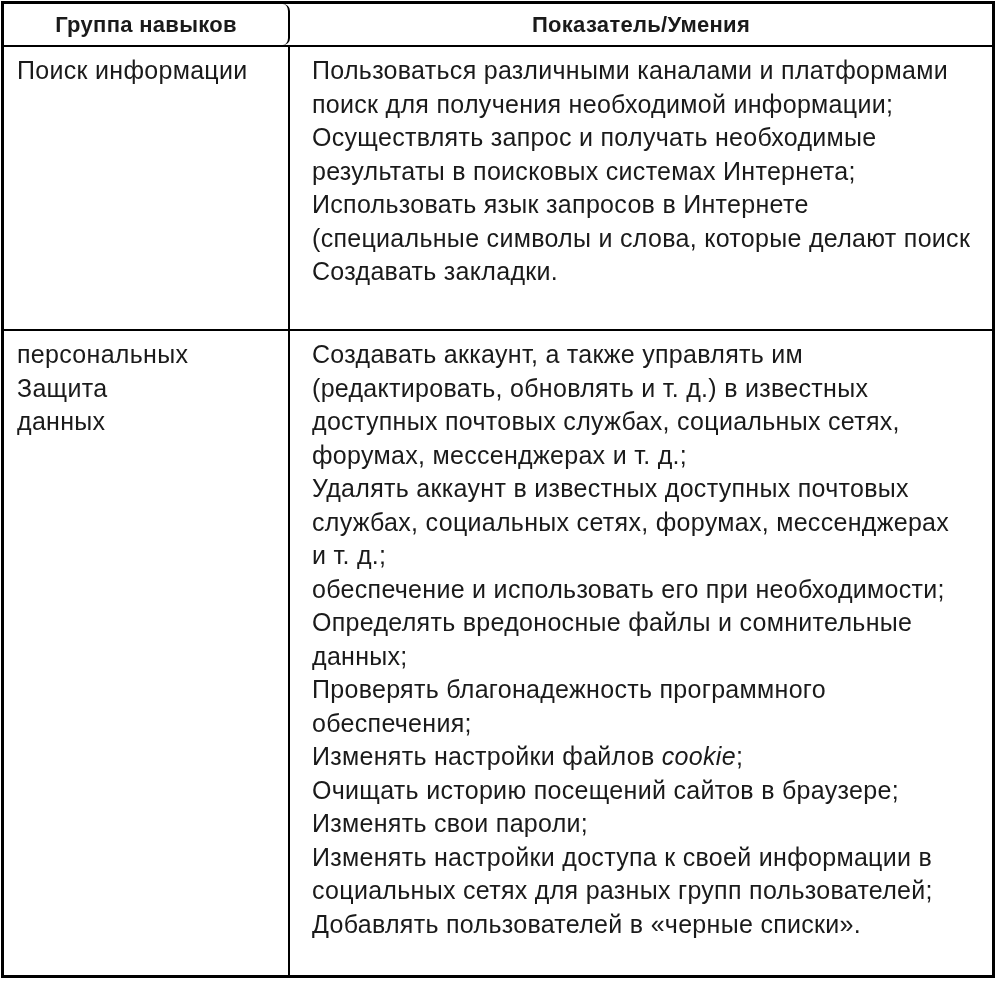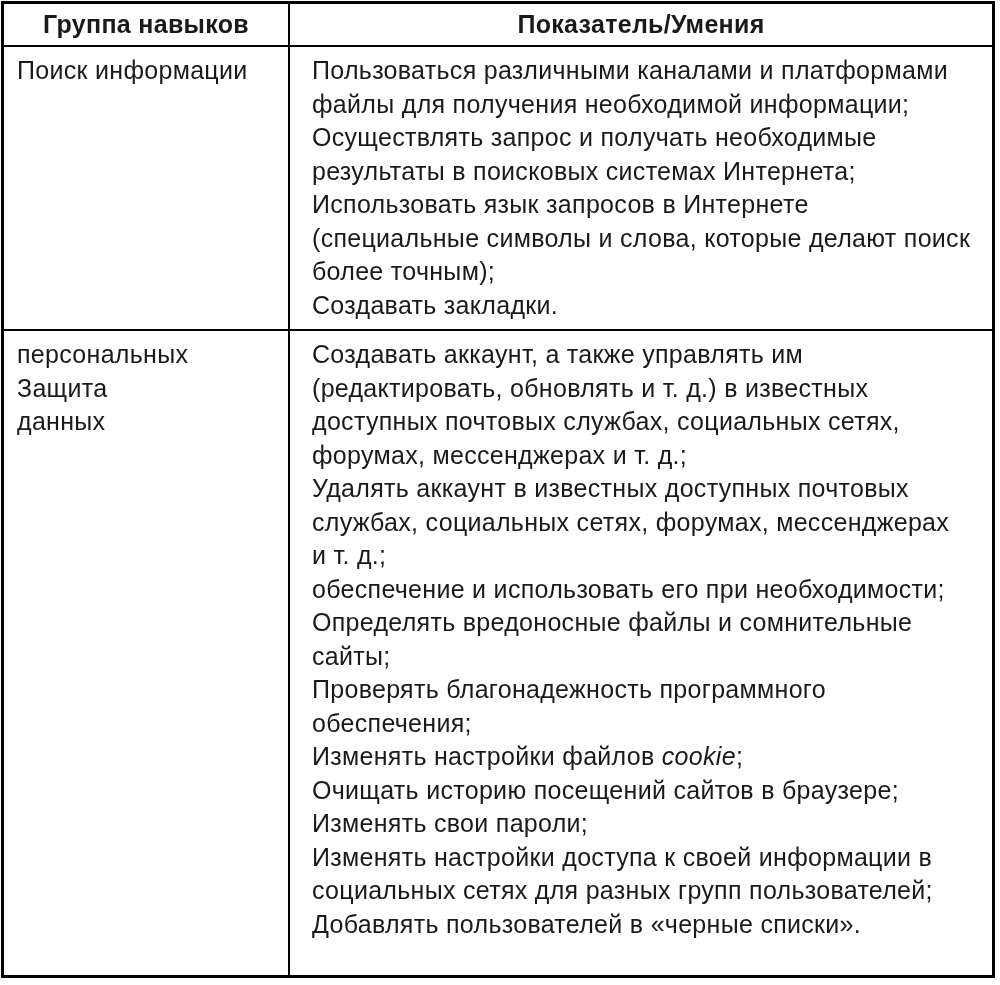--- a/index.html
+++ b/index.html
@@ -52,23 +52,24 @@
   }
   .c2 {
     flex: 1 1 auto;
     min-width: 0;
   }
   .th {
     display: flex;
     align-items: center;
     justify-content: center;
     font-weight: bold;
-    font-size: 25px;
+    font-size: 22px;
     letter-spacing: 0.3px;
     white-space: nowrap;
+    border-radius: 7px;
   }
   .td {
     box-sizing: border-box;
     padding: 7px 6px 0 13px;
     font-size: 25px;
     line-height: 33.5px;
     letter-spacing: 0.3px;
     overflow: hidden;
   }
   .c2.td {
@@ -88,46 +89,45 @@
   <div class="row header-row">
     <div class="c1 th">Группа навыков</div>
     <div class="c2 th">Показатель/Умения</div>
   </div>
   <div class="row row1">
     <div class="c1 td">
         <div class="line">Поиск информации</div>
       </div>
     <div class="c2 td">
         <div class="line"><span>Пользоваться различными каналами и платформами</span></div>
-        <div class="line"><span>файлы для получения необходимой информации;</span></div>
+        <div class="line"><span>поиск для получения необходимой информации;</span></div>
         <div class="line"><span>Осуществлять запрос и получать необходимые</span></div>
         <div class="line"><span>результаты в поисковых системах Интернета;</span></div>
         <div class="line"><span>Использовать язык запросов в Интернете</span></div>
         <div class="line"><span>(специальные символы и слова, которые делают поиск</span></div>
-        <div class="line"><span>более точным);</span></div>
         <div class="line"><span>Создавать закладки.</span></div>
       </div>
   </div>
   <div class="row row2">
     <div class="c1 td">
         <div class="line">персональных</div>
         <div class="line">Защита</div>
         <div class="line">данных</div>
       </div>
     <div class="c2 td">
         <div class="line"><span>Создавать аккаунт, а также управлять им</span></div>
         <div class="line"><span>(редактировать, обновлять и т. д.) в известных</span></div>
         <div class="line"><span>доступных почтовых службах, социальных сетях,</span></div>
         <div class="line"><span>форумах, мессенджерах и т. д.;</span></div>
         <div class="line"><span>Удалять аккаунт в известных доступных почтовых</span></div>
         <div class="line"><span>службах, социальных сетях, форумах, мессенджерах</span></div>
         <div class="line"><span>и т. д.;</span></div>
         <div class="line"><span>обеспечение и использовать его при необходимости;</span></div>
         <div class="line"><span>Определять вредоносные файлы и сомнительные</span></div>
-        <div class="line"><span>сайты;</span></div>
+        <div class="line"><span>данных;</span></div>
         <div class="line"><span>Проверять благонадежность программного</span></div>
         <div class="line"><span>обеспечения;</span></div>
         <div class="line"><span>Изменять настройки файлов </span><span class="it">cookie</span><span>;</span></div>
         <div class="line"><span>Очищать историю посещений сайтов в браузере;</span></div>
         <div class="line"><span>Изменять свои пароли;</span></div>
         <div class="line"><span>Изменять настройки доступа к своей информации в</span></div>
         <div class="line"><span>социальных сетях для разных групп пользователей;</span></div>
         <div class="line"><span>Добавлять пользователей в «черные списки».</span></div>
       </div>
   </div>

